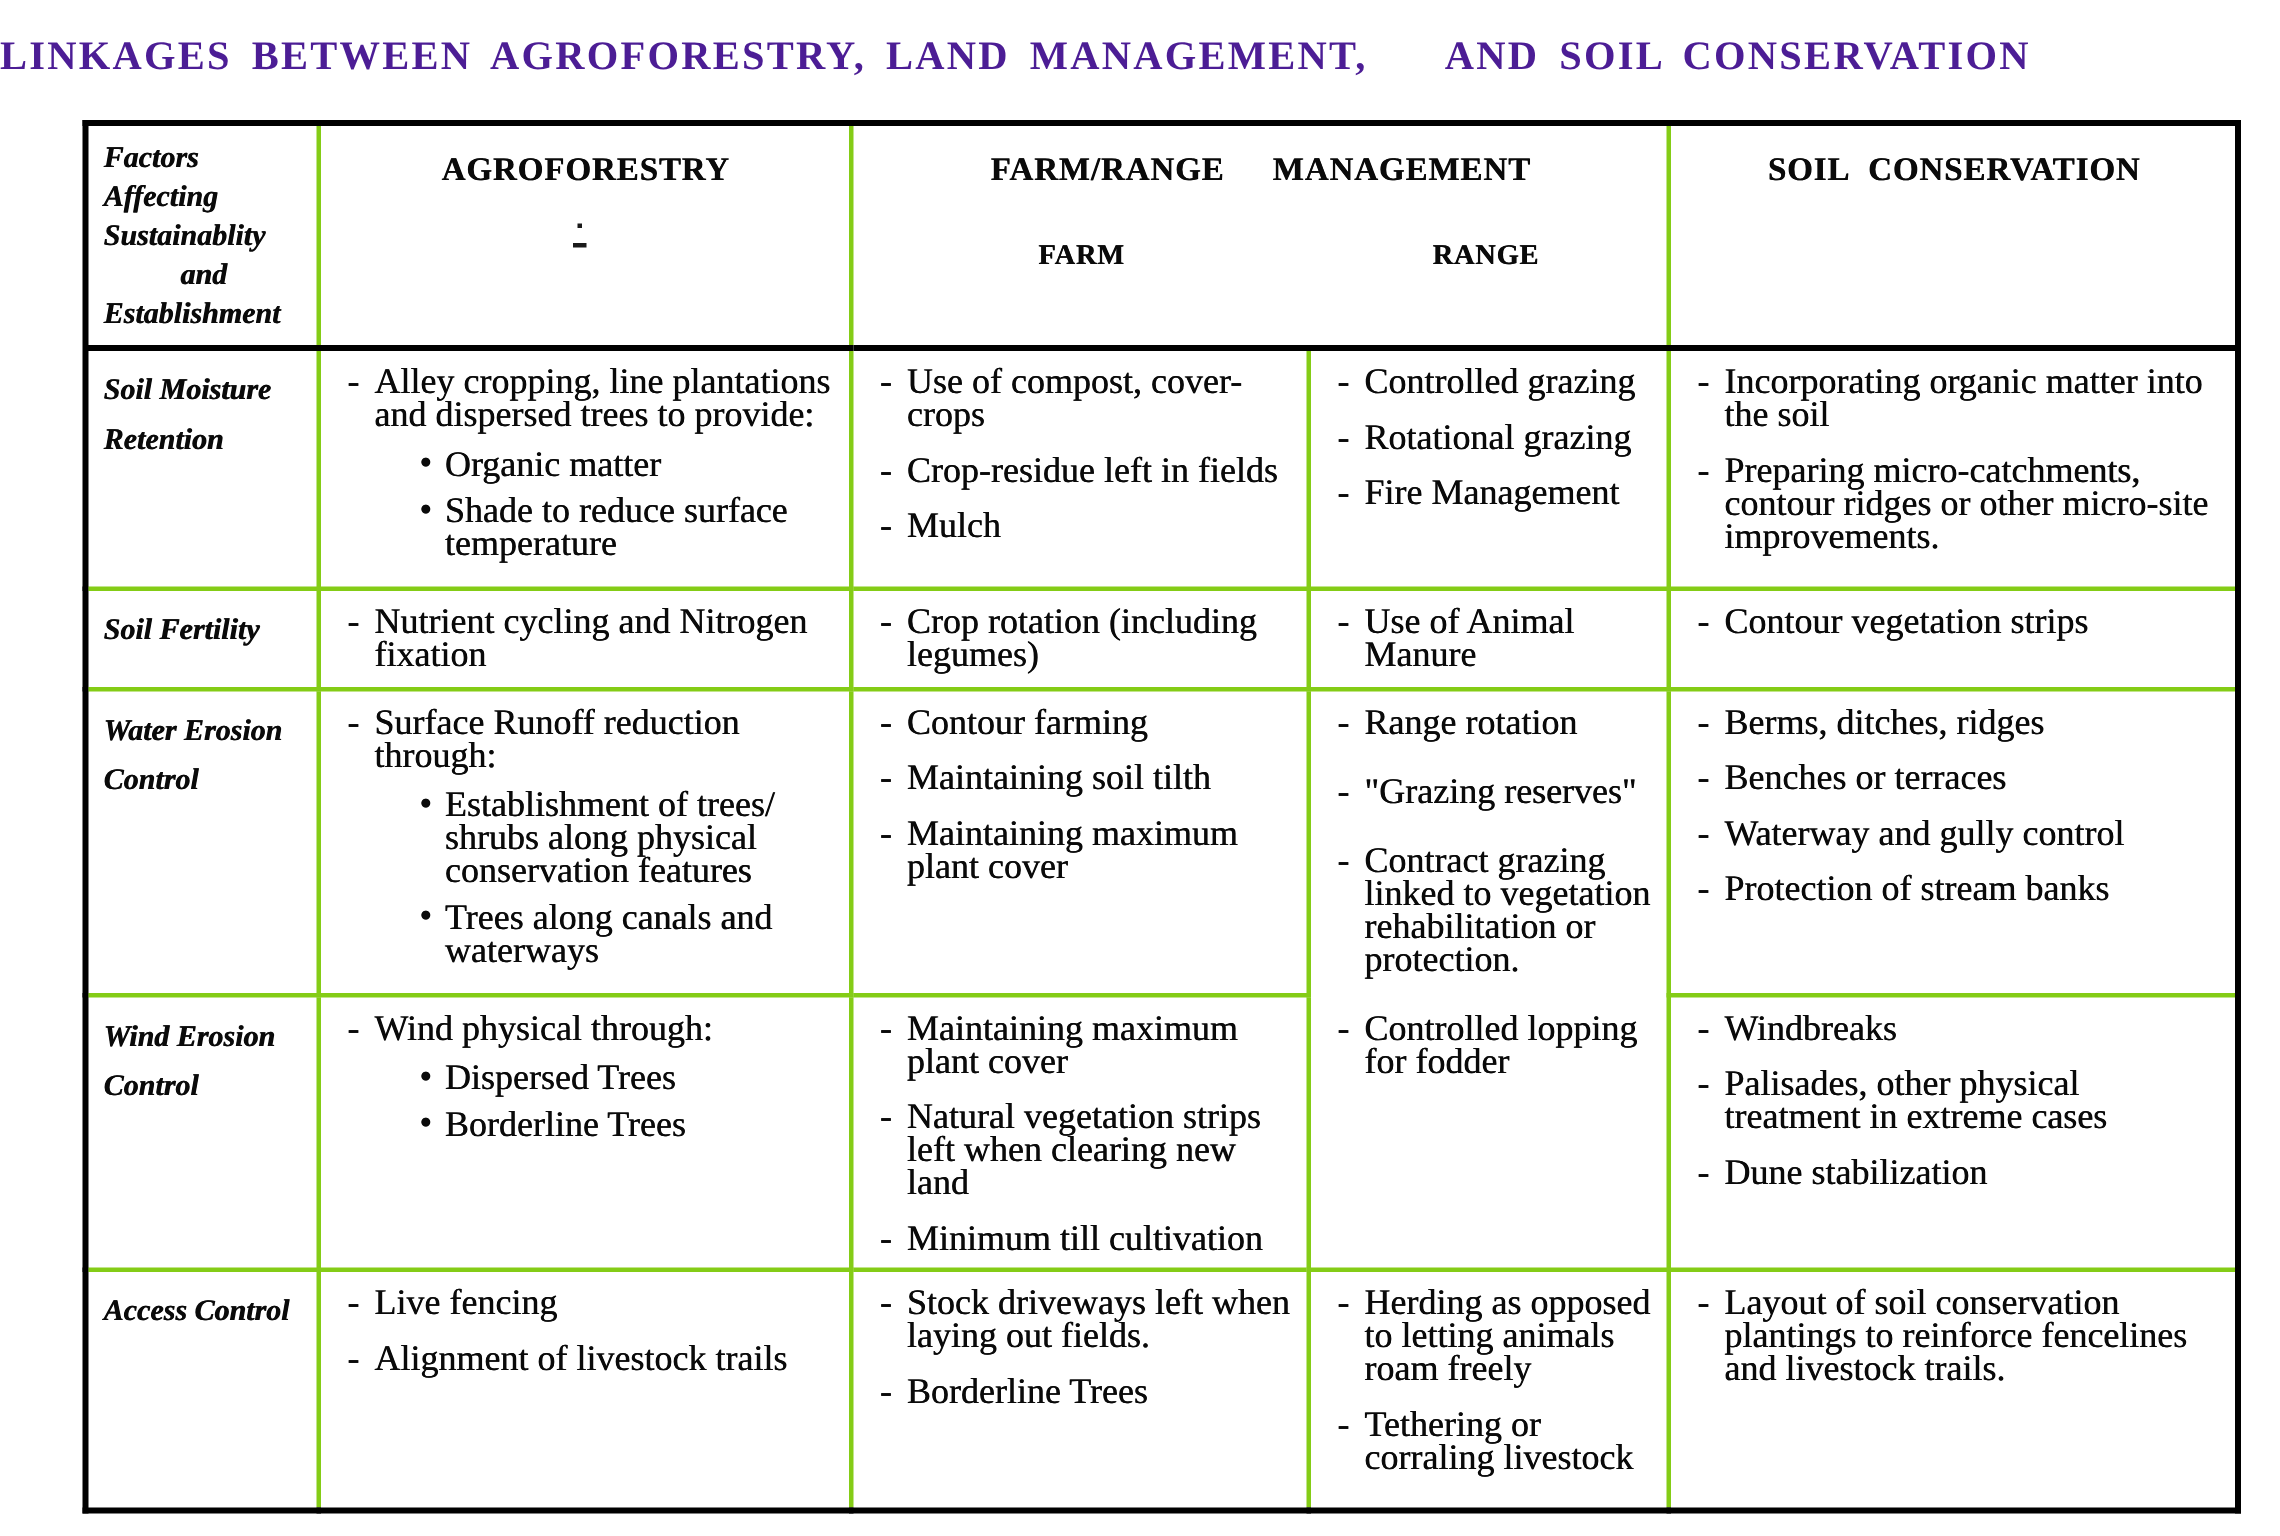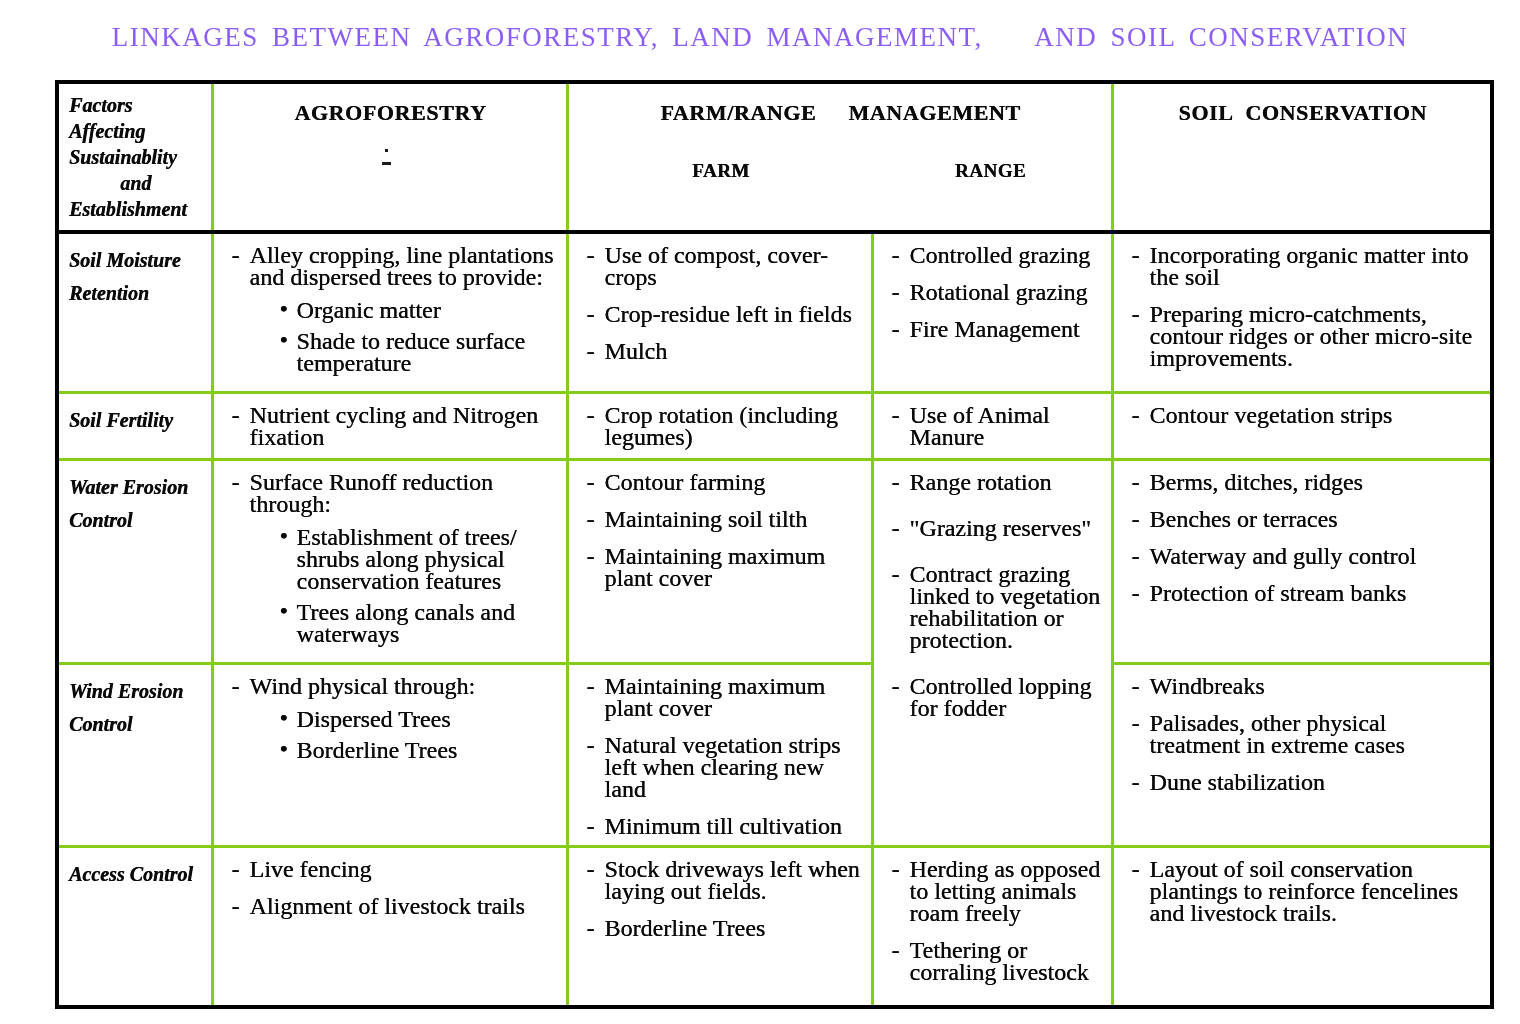--- a/index.html
+++ b/index.html
@@ -6,25 +6,24 @@
   .page{
     position:relative;
     width:1520px;height:1024px;
     background:#ffffff;
     font-family:"Liberation Serif","DejaVu Serif",serif;
     color:#0a0a0a;
     overflow:hidden;
   }
   .doc-title{
     position:absolute;top:22px;left:0;right:0;
-    text-align:center;
-    font-size:27px;font-weight:normal;
+    font-size:27px;font-weight:bold;
     letter-spacing:1.5px;word-spacing:5px;
     white-space:pre;
-    color:#8b5cf6;
+    color:#4c1d95;
   }
   table.linkages{
     position:absolute;left:55px;top:80px;
     width:1435px;
     border-collapse:collapse;
     table-layout:fixed;
     border:4px solid #000;
   }
   col.c-factor{width:155px;}
   col.c-agro{width:355px;}

